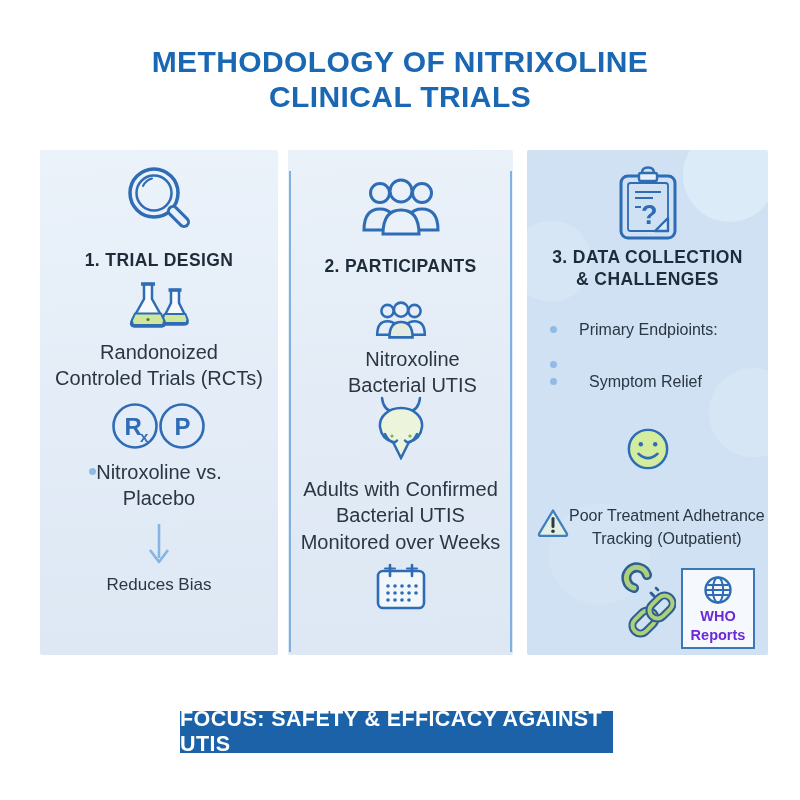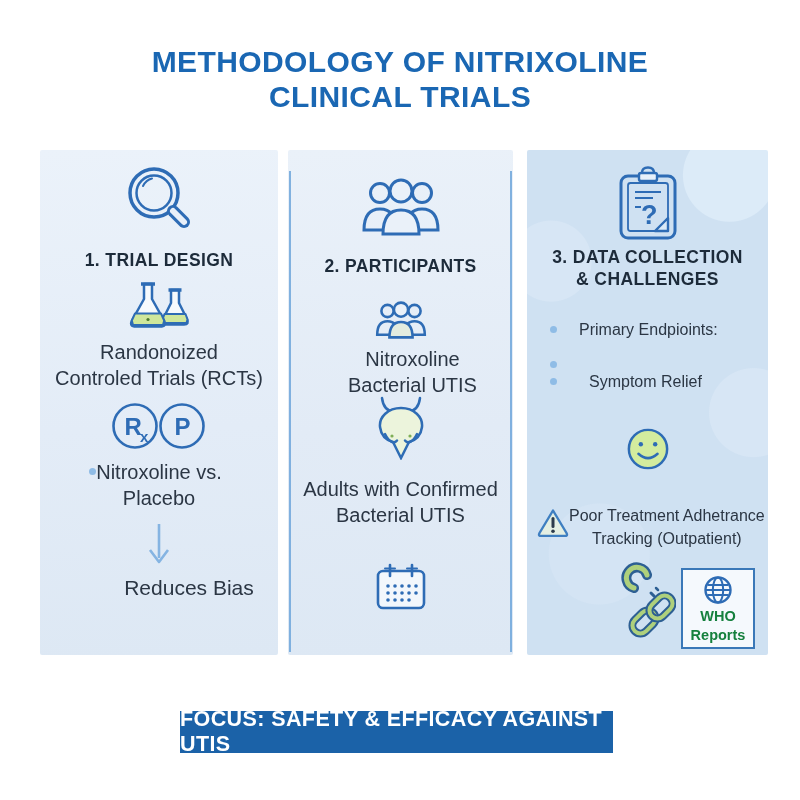--- a/index.html
+++ b/index.html
@@ -46,21 +46,21 @@
   .bullet-row .b-label{display:block;margin-left:42px;}
   .bullet-row.indent .b-label{margin-left:49px;}
   
   .challenge-row{position:absolute;left:0;width:100%;}
   .challenge-text{position:absolute;left:42px;top:0;color:#2b3644;font-size:16px;line-height:1.42;text-align:center;}
   .challenge-text span{display:block;}
   
   .who-box{
     position:absolute;width:70px;height:77px;background:#f5f9fd;border:2px solid #3a78b8;
     display:flex;flex-direction:column;align-items:center;justify-content:center;gap:1px;
-    color:#15803d;font-size:14.5px;font-weight:600;line-height:1.2;text-align:center;
+    color:#6d28d9;font-size:14.5px;font-weight:600;line-height:1.2;text-align:center;
   }
   
   .focus-banner{
     position:absolute;left:180px;top:711px;width:433px;height:42px;background:#1b62a8;
     display:flex;align-items:center;justify-content:center;
     color:#ffffff;font-size:21.5px;font-weight:700;letter-spacing:.4px;
   }
 </style>
 </head>
 <body>
@@ -121,21 +121,21 @@
       <span>Placebo</span>
     </div>
 
     <div class="icon-c" style="top:372px;">
       <svg width="32" height="44" viewBox="0 0 32 44">
         <line x1="16" y1="2" x2="16" y2="36" stroke="#85b4e2" stroke-width="2.6"></line>
         <path d="M7 28 L16 40 L25 28" fill="none" stroke="#85b4e2" stroke-width="2.6" stroke-linejoin="round"></path>
       </svg>
     </div>
 
-    <div class="body-text" style="top:424px;font-size:21px;padding-left:30px;">Reduces Bias</div>
+    <div class="body-text" style="top:424px;font-size:17px;">Reduces Bias</div>
   </div>
 
   <div class="panel panel2">
     <div class="vline left"></div>
     <div class="vline right"></div>
 
     <div class="icon-c" style="top:28px;">
       <svg width="84" height="58" viewBox="0 0 84 58">
         <g fill="none" stroke="#2e6cb5" stroke-width="3">
           <circle cx="21" cy="15" r="9.5"></circle>
@@ -180,20 +180,21 @@
           <circle cx="40" cy="40" r="1.6" fill="#7fae56" stroke="none"></circle>
         </g>
       </svg>
     </div>
 
     <div class="body-text" style="top:326px;">
       <span>Adults with Confirmed</span>
       <span>Bacterial UTIS</span>
     </div>
 
+    <div class="body-text" style="top:379px;">Monitored over Weeks</div>
 
     <div class="icon-c" style="top:412px;">
       <svg width="52" height="50" viewBox="0 0 52 50">
         <rect x="3" y="9" width="46" height="37" rx="5" fill="#f2f7fc" stroke="#2e6cb5" stroke-width="2.6"></rect>
         <line x1="15" y1="3" x2="15" y2="14" stroke="#2e6cb5" stroke-width="2.6" stroke-linecap="round"></line>
         <line x1="37" y1="3" x2="37" y2="14" stroke="#2e6cb5" stroke-width="2.6" stroke-linecap="round"></line>
         <line x1="10" y1="6.5" x2="20" y2="6.5" stroke="#2e6cb5" stroke-width="2" stroke-linecap="round"></line>
         <line x1="32" y1="6.5" x2="42" y2="6.5" stroke="#2e6cb5" stroke-width="2" stroke-linecap="round"></line>
         <g fill="#2e6cb5">
           <circle cx="13" cy="24" r="1.8"></circle>

